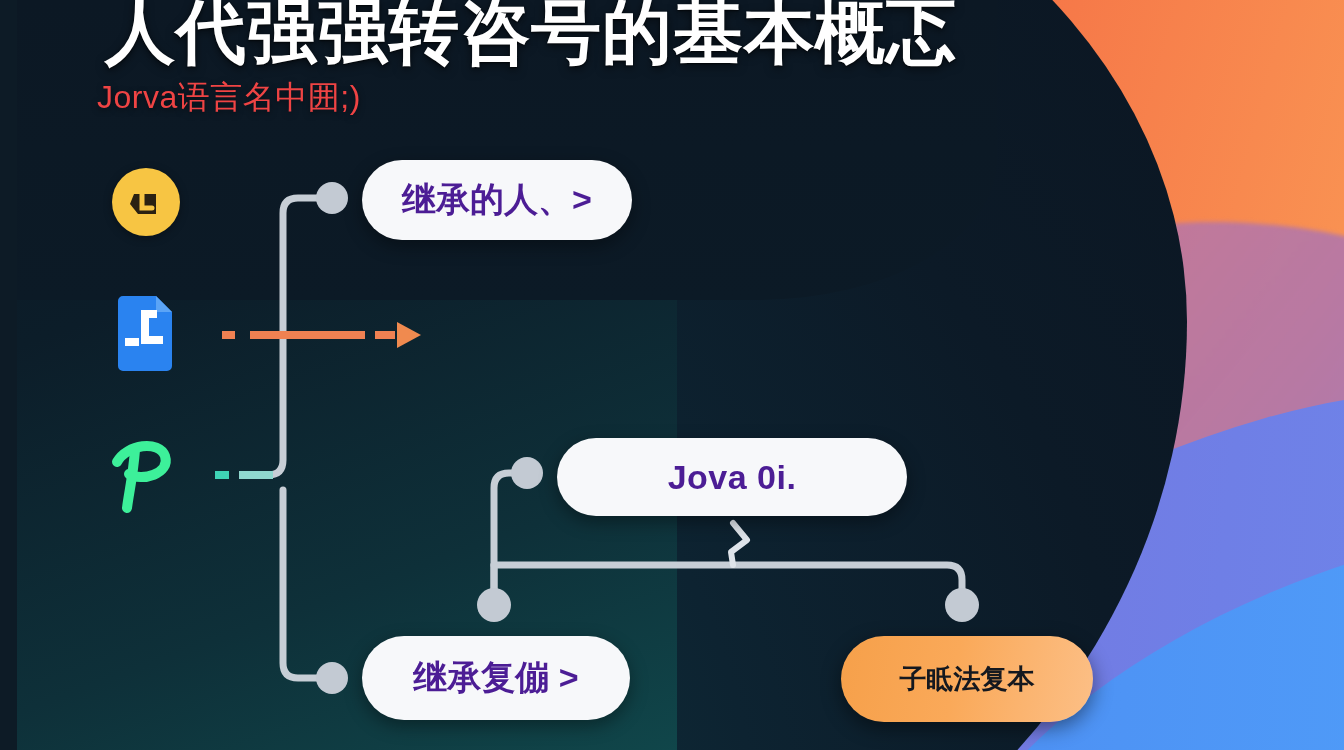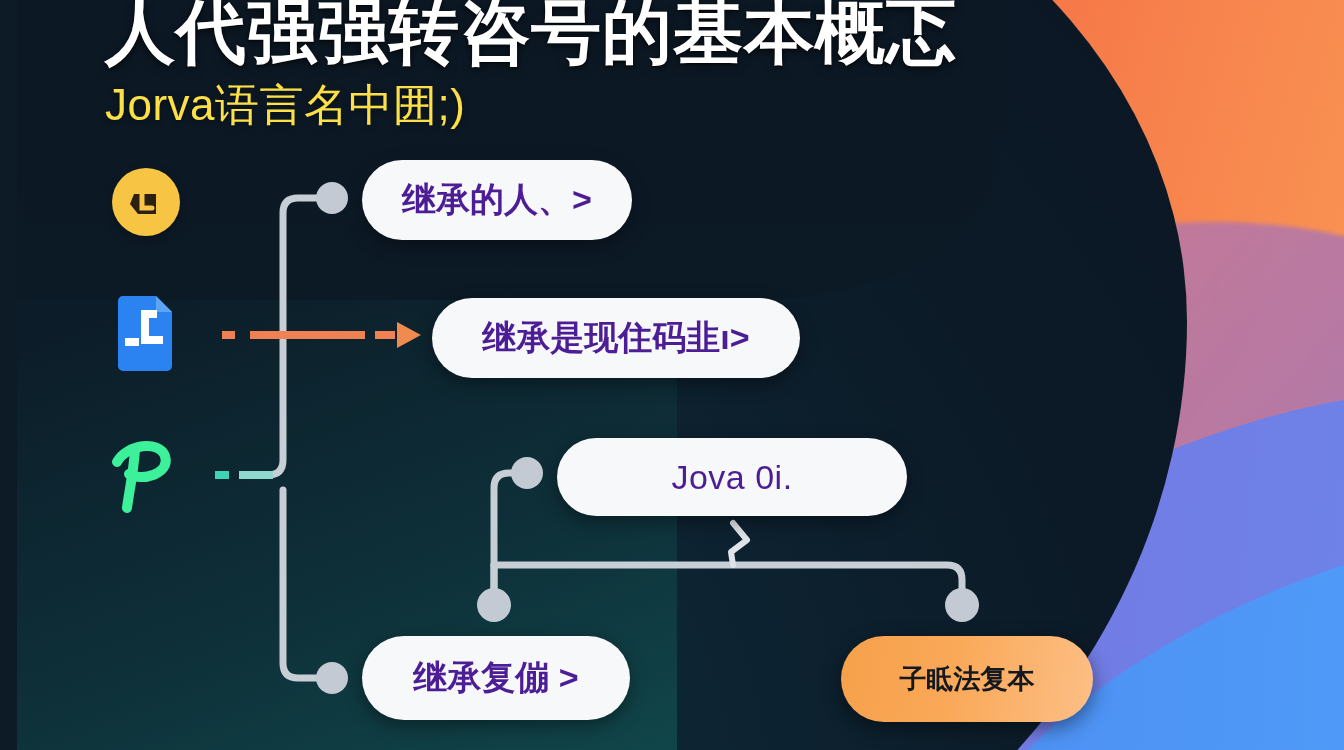--- a/index.html
+++ b/index.html
@@ -73,23 +73,23 @@
   }
 
   
   .title{
     position:absolute; left:88px; top:-14px;
     font-size:70px; font-weight:800; letter-spacing:1px;
     color:#ffffff; white-space:nowrap;
     text-shadow:0 3px 10px rgba(0,0,0,.55), 0 1px 2px rgba(0,0,0,.7);
   }
   .subtitle{
-    position:absolute; left:88px; top:76px;
-    font-size:44px; font-weight:500; letter-spacing:.5px;
-    color:#fde047; white-space:nowrap;
+    position:absolute; left:80px; top:76px;
+    font-size:32px; font-weight:500; letter-spacing:.5px;
+    color:#ef4444; white-space:nowrap;
     text-shadow:0 2px 6px rgba(0,0,0,.5);
   }
 
   
   .icon-slot{ position:absolute; }
 
   
   .icon-java{
     left:95px; top:168px; width:68px; height:68px;
     border-radius:50%;
@@ -118,21 +118,21 @@
     display:flex; align-items:center; justify-content:center;
     background:#f7f8fa;
     border-radius:999px;
     color:#4c1d95;
     font-weight:700;
     white-space:nowrap;
     box-shadow:0 6px 18px rgba(0,0,0,.38);
   }
   .bubble.b1{ left:345px;  top:160px; width:270px; height:80px;  font-size:34px; }
   .bubble.b2{ left:415px;  top:298px; width:368px; height:80px;  font-size:34px; }
-  .bubble.b3{ left:540px;  top:438px; width:350px; height:78px;  font-size:34px; font-weight:400; }
+  .bubble.b3{ left:540px;  top:438px; width:350px; height:78px;  font-size:34px; font-weight:700; }
   .bubble.b4{ left:345px;  top:636px; width:268px; height:84px;  font-size:34px; }
   .bubble.b5{
     left:824px; top:636px; width:252px; height:86px; font-size:27px;
     background:linear-gradient(100deg,#f6a04a 0%,#faa959 45%,#fcbf86 100%);
     color:#14181f;
     box-shadow:0 6px 20px rgba(0,0,0,.45);
   }
   .b3 .txt{ font-family:"Liberation Sans",sans-serif; letter-spacing:.5px; }
 </style>
 </head>
@@ -206,23 +206,20 @@
     <g>
       <line x1="198" y1="475" x2="212" y2="475" stroke="#3fd3b5" stroke-width="8" stroke-linecap="butt"></line>
       <line x1="222" y1="475" x2="256" y2="475" stroke="#8fd8cf" stroke-width="8" stroke-linecap="butt"></line>
     </g>
   </svg>
 
   <div class="bubble b1">
     <span class="txt">继承的人、&gt;</span>
   </div>
 
-  <div class="bubble b2">
-    <span class="txt">继承是现住码韭ı&gt;</span>
-  </div>
 
   <div class="bubble b3">
     <span class="txt">Jova 0i.</span>
   </div>
 
   <div class="bubble b4">
     <span class="txt">继承复傰 &gt;</span>
   </div>
 
   <div class="bubble b5">

